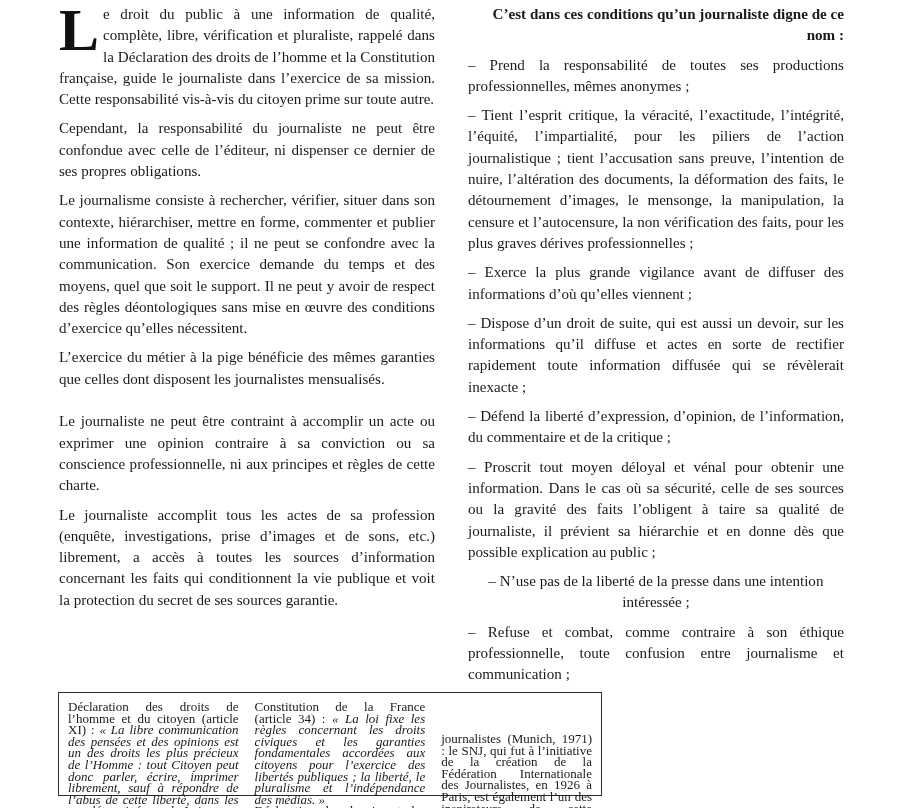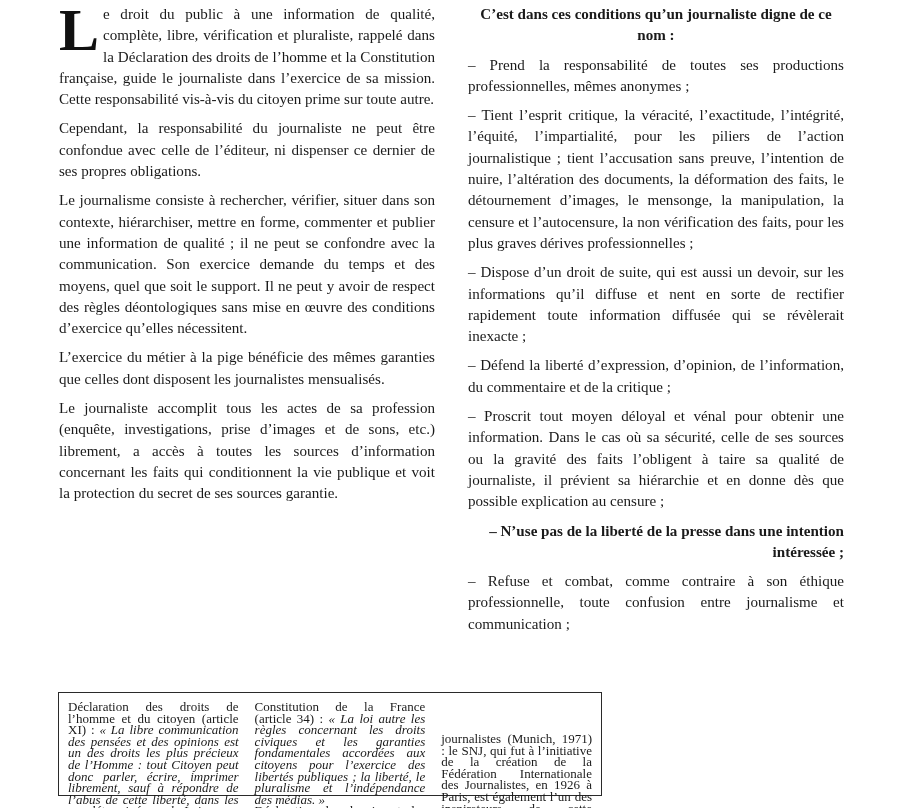--- a/index.html
+++ b/index.html
@@ -48,38 +48,38 @@
     hyphens: manual;
     -webkit-hyphens: manual;
   }
   .para + .para { margin-top: 8px; }
 
   
   .gap-before { margin-top: 21.3px !important; }
 
   .heading-bold {
     font-weight: bold;
-    text-align: center;
+    text-align: right;
   }
 
   
   .dropcap-para {
     position: relative;
   }
   .dropcap {
     float: left;
     font-size: 60px;
     line-height: 50px;
     font-weight: bold;
     font-family: "Liberation Serif", "DejaVu Serif", serif;
     margin: 1px 4px 0 0;
     color: #111111;
   }
 
-  .last-line-left { text-align: right; font-weight: bold; }
+  .last-line-left { text-align: center; }
 
   
   .footnote-box {
     position: absolute;
     left: 58px;
     top: 692px;
     width: 544px;
     height: 104px;
     border: 1.4px solid #2a2a2a;
     box-sizing: border-box;
@@ -115,49 +115,51 @@
 
 
       <p class="para">Cependant, la responsabilité du journaliste ne peut être confon­due avec celle de l’éditeur, ni dispenser ce dernier de ses propres obligations.</p>
 
       <p class="para">Le journalisme consiste à rechercher, vérifier, situer dans son con­texte, hiérarchiser, mettre en forme, commenter et publier une information de qualité ; il ne peut se confondre avec la communica­tion. Son exercice demande du temps et des moyens, quel que soit le support. Il ne peut y avoir de respect des règles déontologiques sans mise en œuvre des conditions d’exercice qu’elles nécessitent.</p>
 
 
 
       <p class="para">L’exercice du métier à la pige bénéficie des mêmes garanties que celles dont disposent les journalistes mensualisés.</p>
 
+      <p class="para gap-before">Le journaliste ne peut être contraint à accomplir un acte ou expri­mer une opinion contraire à sa conviction ou sa conscience profes­sionnelle, ni aux principes et règles de cette charte.</p>
 
       <p class="para">Le journaliste accomplit tous les actes de sa profession (enquête, investigations, prise d’images et de sons, etc.) librement, a accès à toutes les sources d’information concernant les faits qui condition­nent la vie publique et voit la protection du secret de ses sources garantie.</p>
 
     </div>
 
     <div class="col col-right">
 
       <p class="para heading-bold">C’est dans ces conditions qu’un journaliste digne de ce nom :</p>
 
       <p class="para">– Prend la responsabilité de toutes ses productions professionnelles, mêmes anonymes ;</p>
       <p class="para">– Tient l’esprit critique, la véracité, l’exactitude, l’intégrité, l’équité, l’impartialité, pour les piliers de l’action journalistique ; tient l’accusa­tion sans preuve, l’intention de nuire, l’altération des documents, la déformation des faits, le détournement d’images, le mensonge, la manipulation, la censure et l’autocensure, la non vérification des faits, pour les plus graves dérives professionnelles ;</p>
-      <p class="para">– Dispose d’un droit de suite, qui est aussi un devoir, sur les infor­mations qu’il diffuse et nent en sorte de rectifier rapidement toute information diffusée qui se révèlerait inexacte ;</p>
+      <p class="para">– Exerce la plus grande vigilance avant de diffuser des informations d’où qu’elles viennent ;</p>
+      <p class="para">– Dispose d’un droit de suite, qui est aussi un devoir, sur les infor­mations qu’il diffuse et actes en sorte de rectifier rapidement toute information diffusée qui se révèlerait inexacte ;</p>
       <p class="para">– Défend la liberté d’expression, d’opinion, de l’information, du commentaire et de la critique ;</p>
-      <p class="para">– Proscrit tout moyen déloyal et vénal pour obtenir une informa­tion. Dans le cas où sa sécurité, celle de ses sources ou la gravité des faits l’obligent à taire sa qualité de journaliste, il prévient sa hiérar­chie et en donne dès que possible explication au censure ;</p>
+      <p class="para">– Proscrit tout moyen déloyal et vénal pour obtenir une informa­tion. Dans le cas où sa sécurité, celle de ses sources ou la gravité des faits l’obligent à taire sa qualité de journaliste, il prévient sa hiérar­chie et en donne dès que possible explication au public ;</p>
       <p class="para last-line-left">– N’use pas de la liberté de la presse dans une intention intéressée ;</p>
       <p class="para">– Refuse et combat, comme contraire à son éthique professionnelle, toute confusion entre journalisme et communication ;</p>
 
     </div>
 
   </div>
 
   <div class="footnote-box">
 
     <div class="fn-col fn-col-1">
       <p class="fn-p"><span>Déclaration des droits de l’homme et du citoyen (article XI) : </span><span class="fn-quote">« La libre communication des pensées et des opinions est un des droits les plus précieux de l’Homme : tout Citoyen peut donc parler, écrire, imprimer librement, sauf à répondre de l’abus de cette liberté, dans les cas déterminés par la Loi. »</span></p>
     </div>
 
     <div class="fn-col fn-col-2">
-      <p class="fn-p"><span>Constitution de la France (article 34) : </span><span class="fn-quote">« La loi autre les règles concernant les droits civiques et les garanties fondamentales accordées aux citoyens pour l’exercice des libertés publiques ; la liberté, le pluralisme et l’indépendance des médias. »</span></p>
+      <p class="fn-p"><span>Constitution de la France (article 34) : </span><span class="fn-quote">« La loi fixe les règles concernant les droits civiques et les garanties fondamentales accordées aux citoyens pour l’exercice des libertés publiques ; la liberté, le pluralisme et l’indépendance des médias. »</span></p>
       <p class="fn-p">Déclaration des devoirs et des droits des</p>
     </div>
 
     <div class="fn-col fn-col-3">
       <p class="fn-p">journalistes (Munich, 1971) : le SNJ, qui fut à l’initiative de la création de la Fédération Internationale des Journalis­tes, en 1926 à Paris, est également l’un des inspirateurs de cette Déclaration qui réunit l’ensemble des syndicats de jour­nalistes au niveau européen.</p>
     </div>
 
   </div>
 
 </div>

